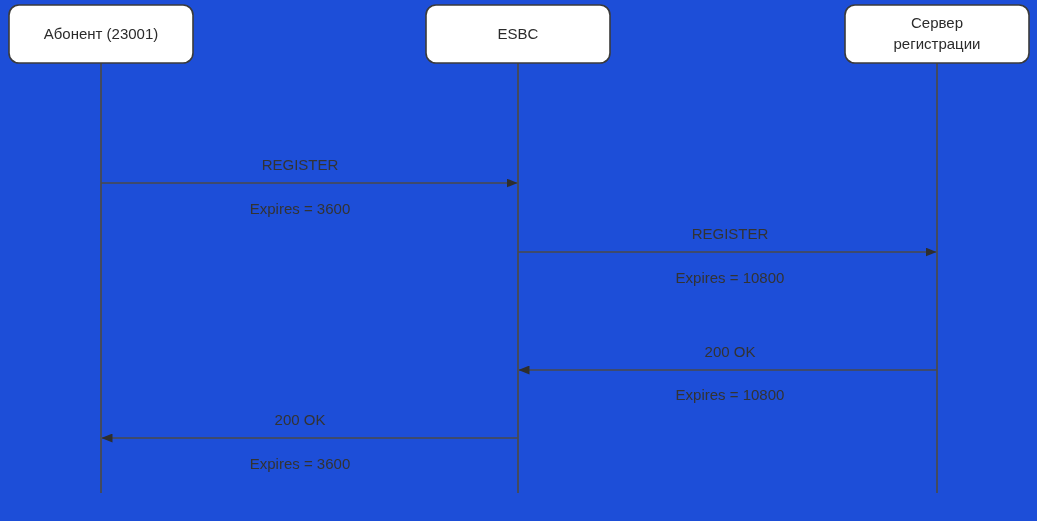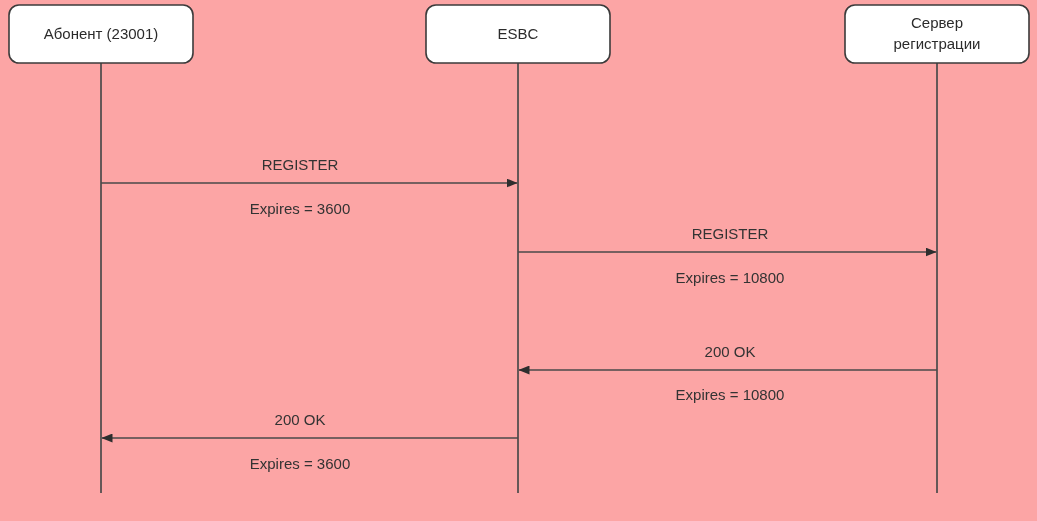--- a/index.html
+++ b/index.html
@@ -11,21 +11,21 @@
     width: 1037px;
     height: 521px;
     font-family: "Liberation Sans", sans-serif;
     -webkit-font-smoothing: antialiased;
   }
   #diagram-root {
     position: relative;
     width: 1037px;
     height: 521px;
     overflow: hidden;
-    background: #fca5a5;
+    background: #1d4ed8;
   }
   svg.seq-canvas {
     position: absolute;
     left: 0;
     top: 0;
     width: 1037px;
     height: 521px;
     display: block;
   }
   .participant-box {

